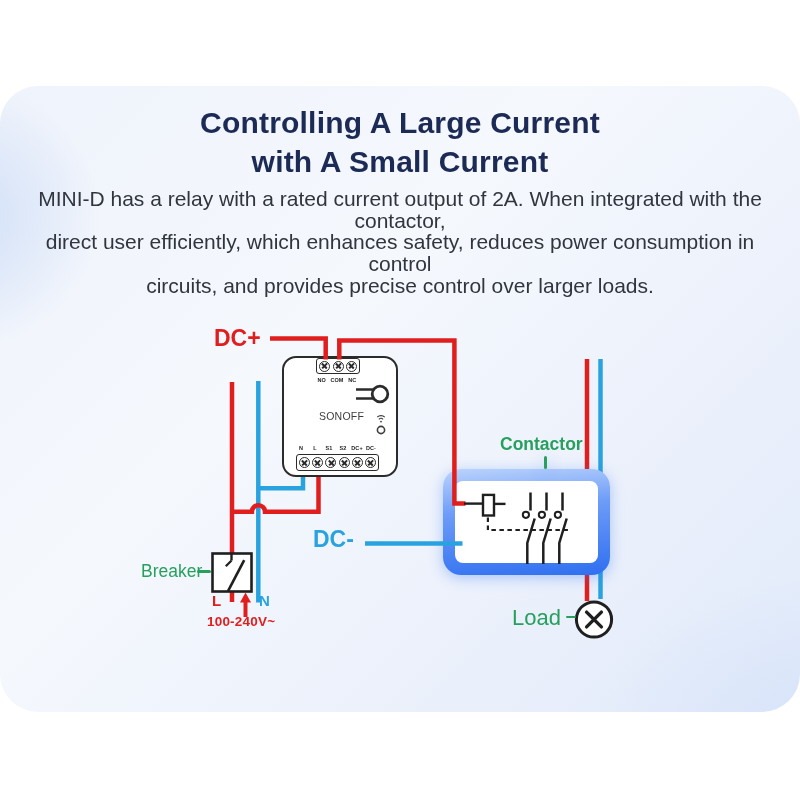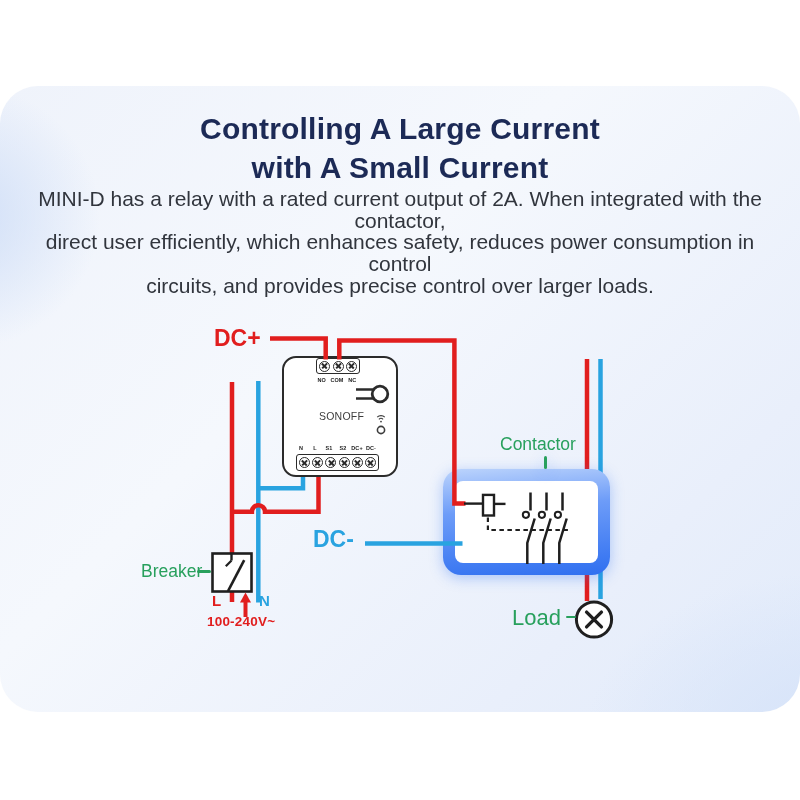--- a/index.html
+++ b/index.html
@@ -11,21 +11,21 @@
   
   .panel{
     left:0;top:86px;width:800px;height:626px;border-radius:38px;
     background:
       radial-gradient(200px 190px at -40px 130px, #cfdef7 0%, rgba(207,222,247,0) 70%),
       radial-gradient(340px 220px at 104% 103%, #d6e3f9 0%, rgba(214,227,249,0) 72%),
       linear-gradient(135deg,#eff3fb 0%,#f5f8fd 40%,#e9effb 78%,#e2ebfa 100%);
   }
   .title{
     left:0;top:103px;width:800px;text-align:center;
-    color:#1c2a56;font-size:30px;line-height:39px;font-weight:800;letter-spacing:0.2px;margin-top:6px;
+    color:#1c2a56;font-size:30px;line-height:39px;font-weight:800;letter-spacing:0.2px;
   }
   .para{
     left:20px;top:188px;width:760px;text-align:center;
     color:#31353d;font-size:21px;line-height:21.7px;font-weight:400;
   }
   svg.layer{left:0;top:0;width:800px;height:800px;}
   .z1{z-index:1}.z2{z-index:2}.z3{z-index:3}.z4{z-index:4}
 
   
   .device{
@@ -54,21 +54,21 @@
     box-shadow:0 3px 14px rgba(47,111,240,0.35);
   }
   .contactor .inner{position:absolute;left:12px;right:12px;top:12px;bottom:12px;background:#fff;border-radius:8px;}
 
   
   .lbl{white-space:nowrap;}
   .red{color:#e11e1e;} .blue{color:#29a3e0;} .green{color:#28a05d;}
   .dcplus{left:214px;top:325px;font-size:23px;font-weight:800;}
   .dcminus{left:313px;top:526px;font-size:23px;font-weight:800;}
   .breaker-lbl{left:133px;top:561px;font-size:17.5px;font-weight:500;margin-left:8px;}
-  .contactor-lbl{left:500px;top:434px;font-size:17.5px;font-weight:400;}
+  .contactor-lbl{left:500px;top:434px;font-size:17.5px;font-weight:700;}
   .load-lbl{left:512px;top:605px;font-size:22px;font-weight:500;}
   .l-lbl{left:212px;top:592px;font-size:15px;font-weight:800;}
   .n-lbl{left:259px;top:592px;font-size:15px;font-weight:800;}
   .volt-lbl{left:207px;top:614px;font-size:13.5px;font-weight:800;letter-spacing:0.2px;text-align:right;}
   .dash{background:#28a05d;border-radius:2px;}
   .dash.breaker{left:197px;top:570px;width:14px;height:2.6px;}
   .dash.contactor{left:544px;top:456px;width:2.6px;height:13px;}
   .dash.load{left:566px;top:615.5px;width:10px;height:2.6px;}
 </style>
 </head>

